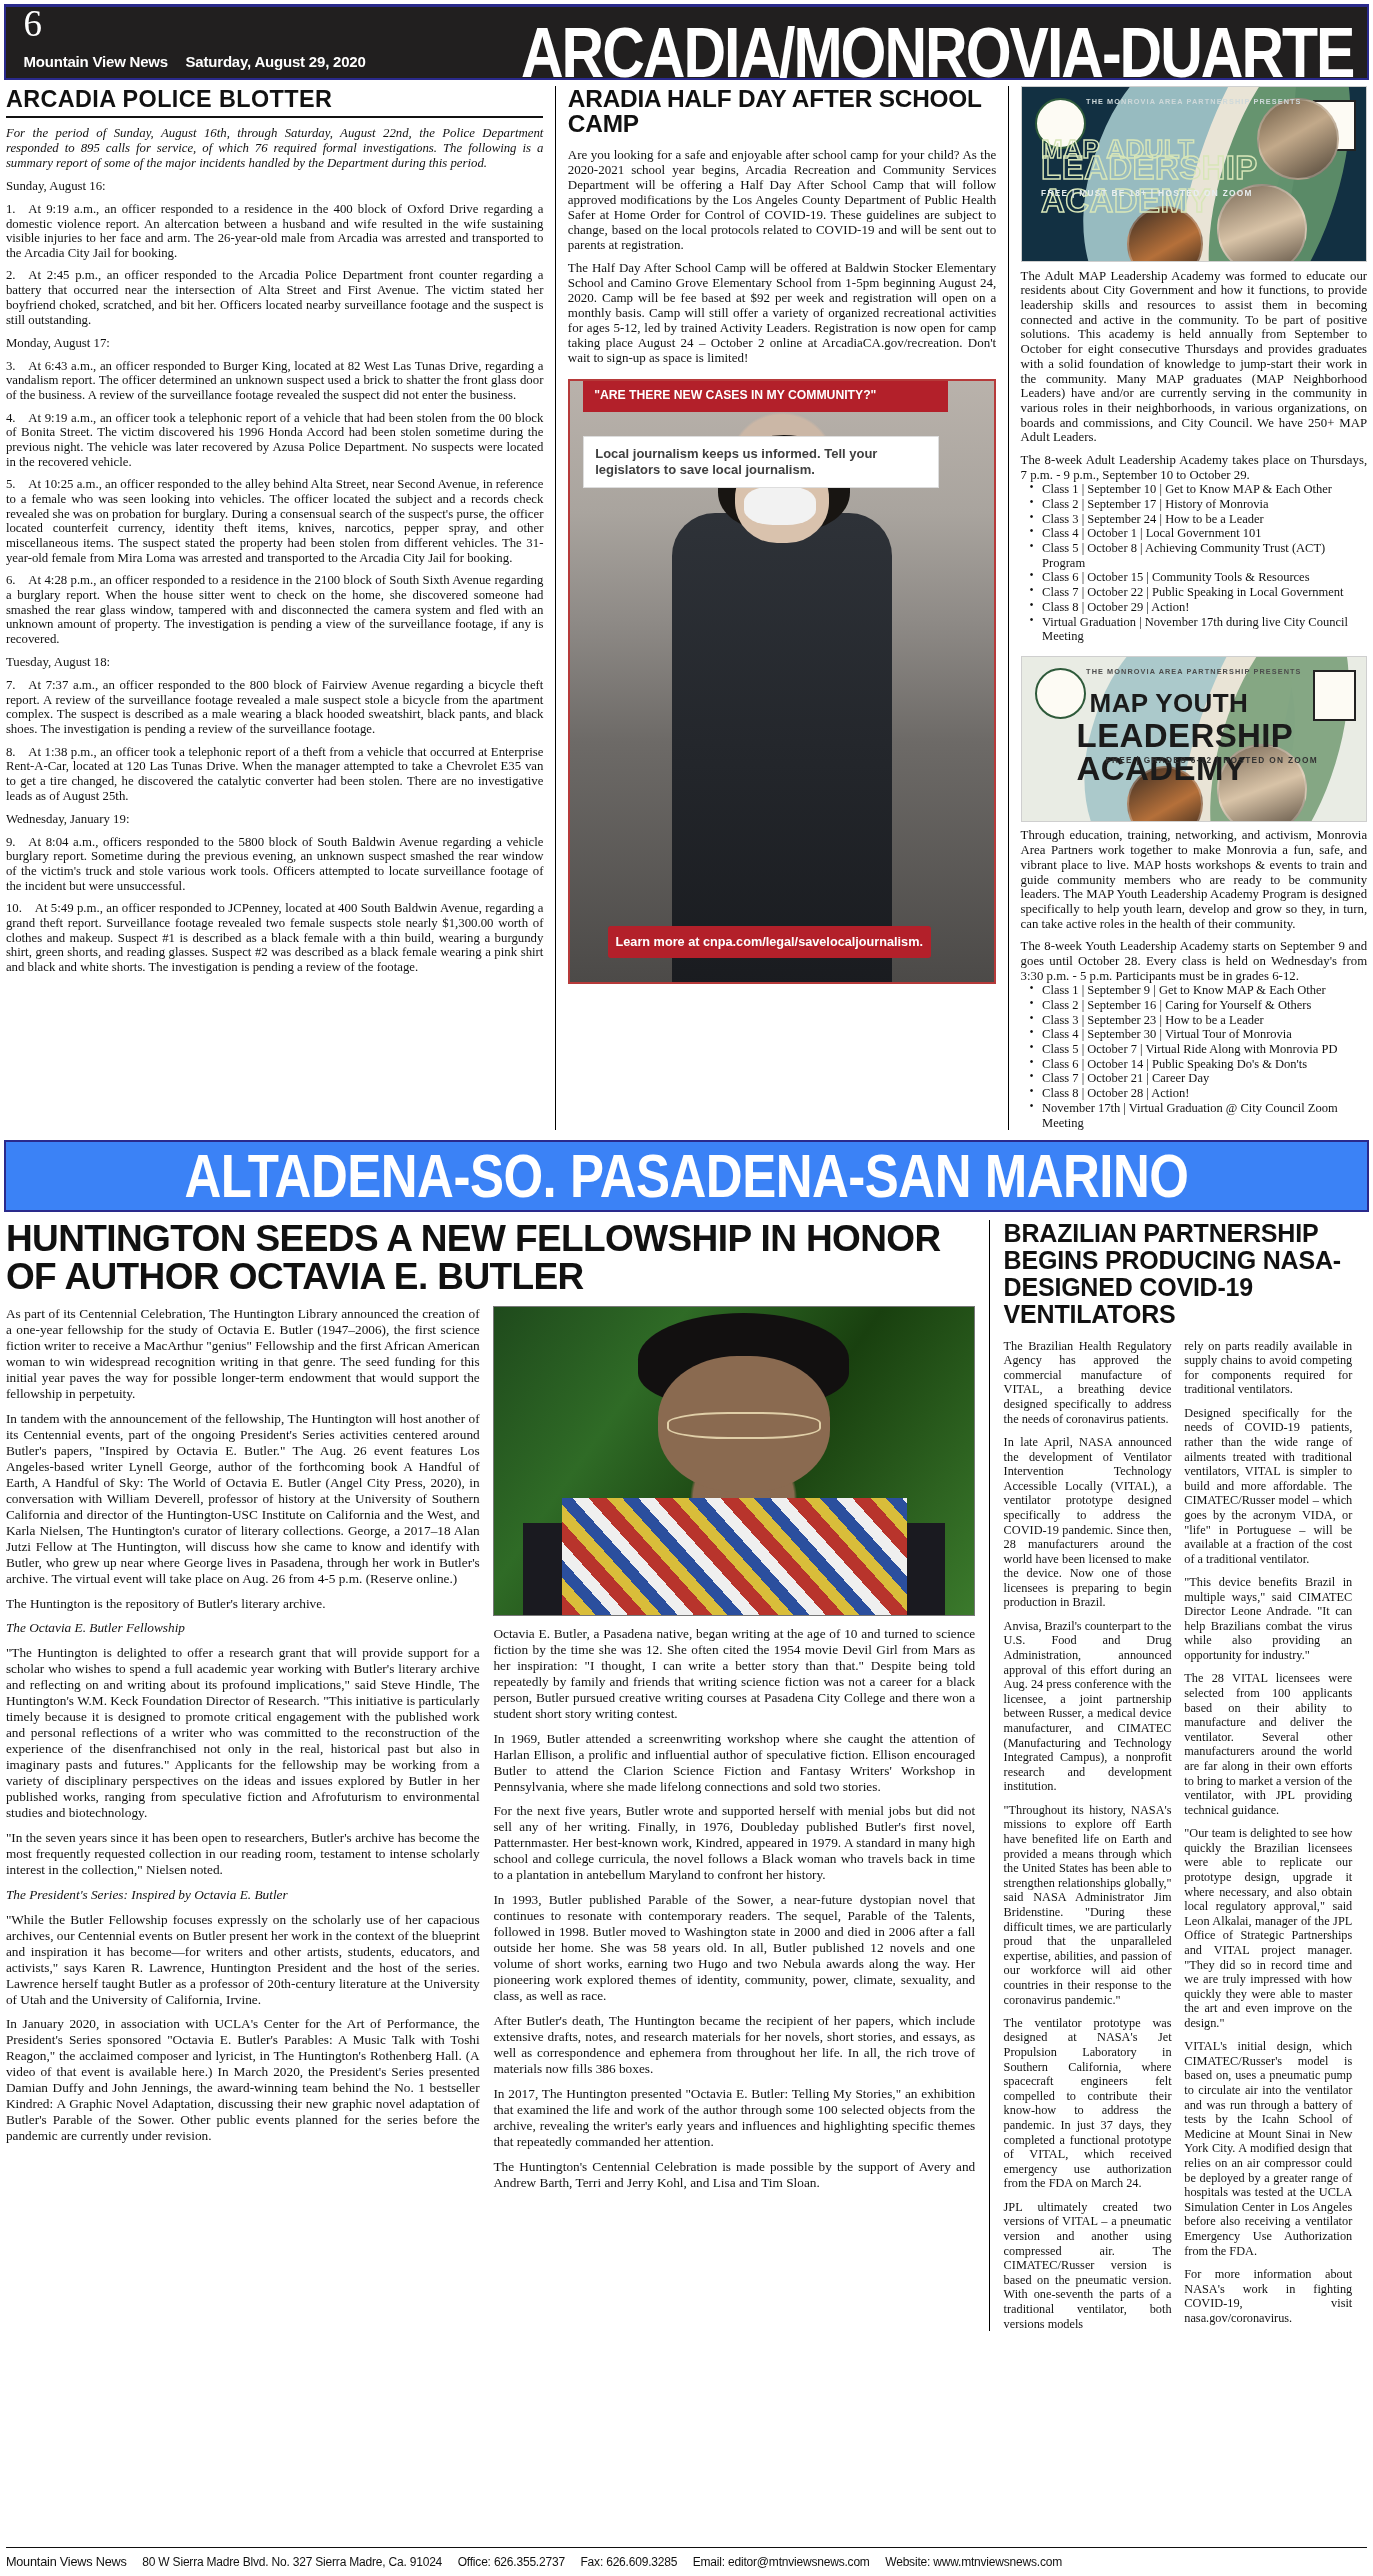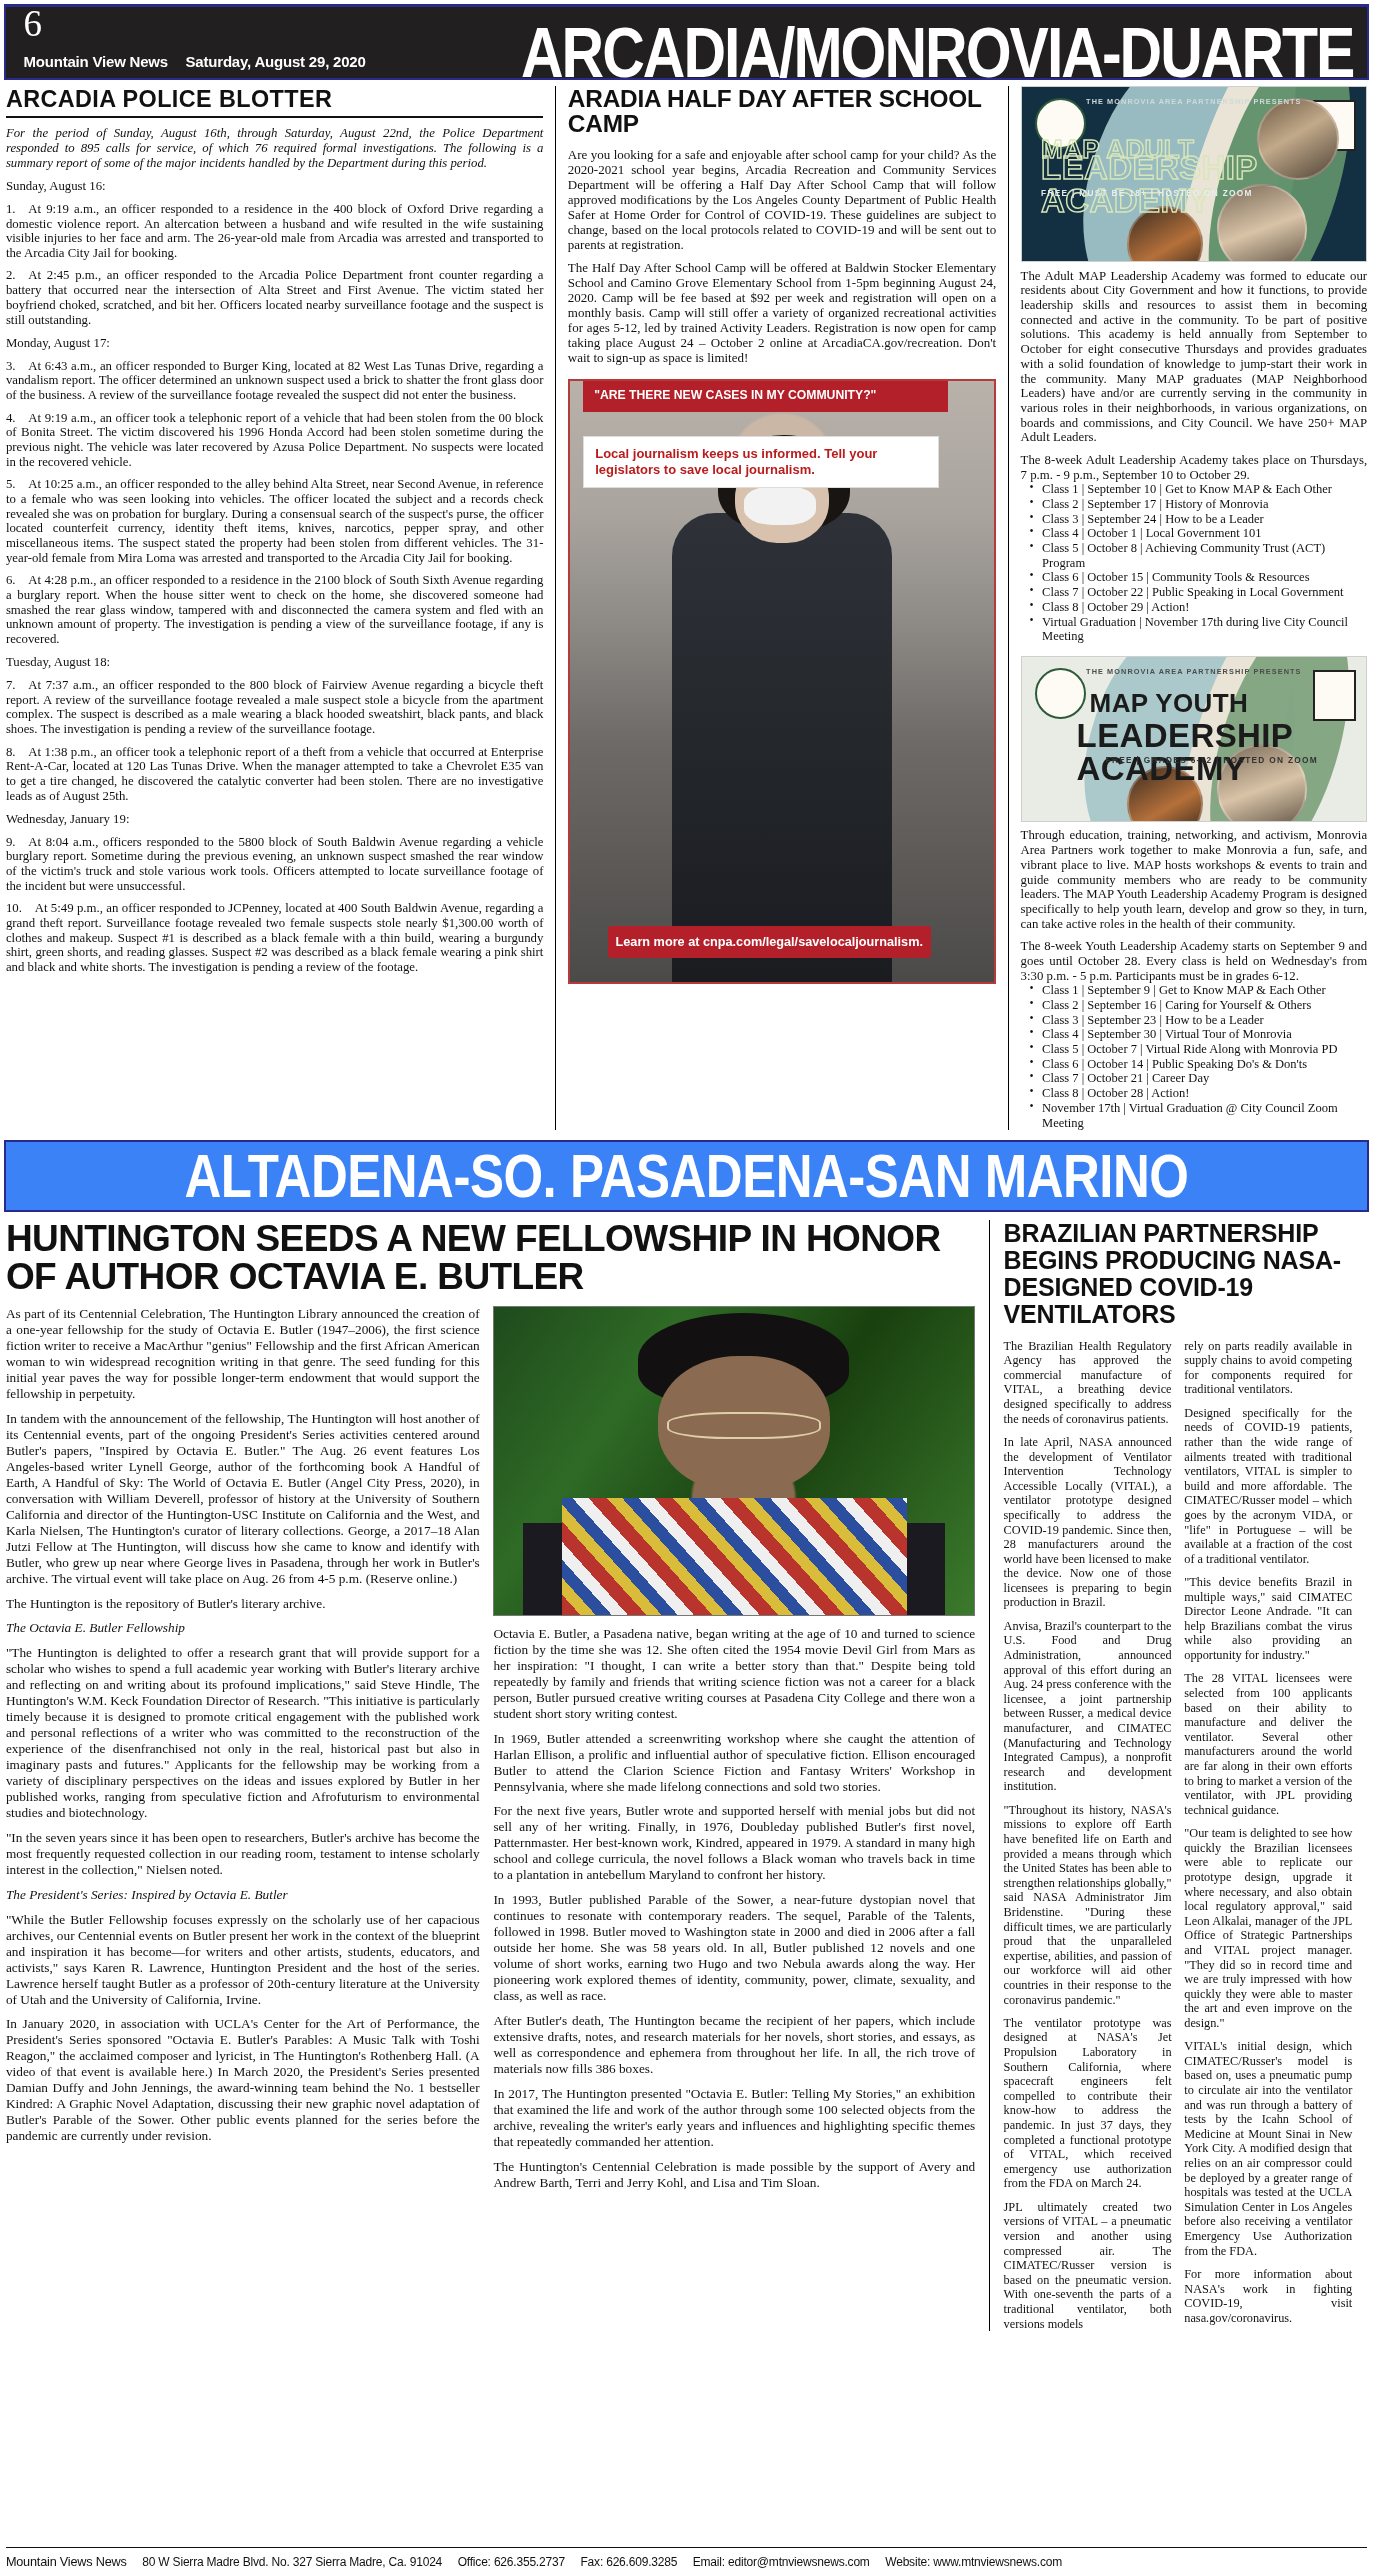--- a/index.html
+++ b/index.html
@@ -157,21 +157,21 @@
     background:#181512; border-radius:50% 50% 40% 40%;
   }
   .pw-mask{
     position:absolute; left:41%; top:17.5%; width:17%; height:6.5%;
     background:#f2f2f2; border-radius:40%;
   }
   .pw-banner{
     position:absolute; left:3%; top:4.5%; width:84%;
     background:#fff; padding:8.8px 11.7px; border:1px solid #ddd;
     font-family:"Liberation Sans", sans-serif; font-weight:bold;
-    color:#b91c1c; font-size:13px; line-height:1.25;
+    color:#404040; font-size:13px; line-height:1.25;
   }
   .pw-quote{
     position:absolute; left:3%; top:-2px; width:86%;
     background:#b3202a; color:#fff; padding:8.8px 11.7px;
     font-family:"Liberation Sans", sans-serif; font-weight:bold;
     font-size:12.2px; line-height:1.25;
   }
   .pw-cta{
     position:absolute; left:9%; bottom:4%; width:76%;
     background:#b3202a; color:#fff; text-align:center; padding:8.8px 5.9px;

